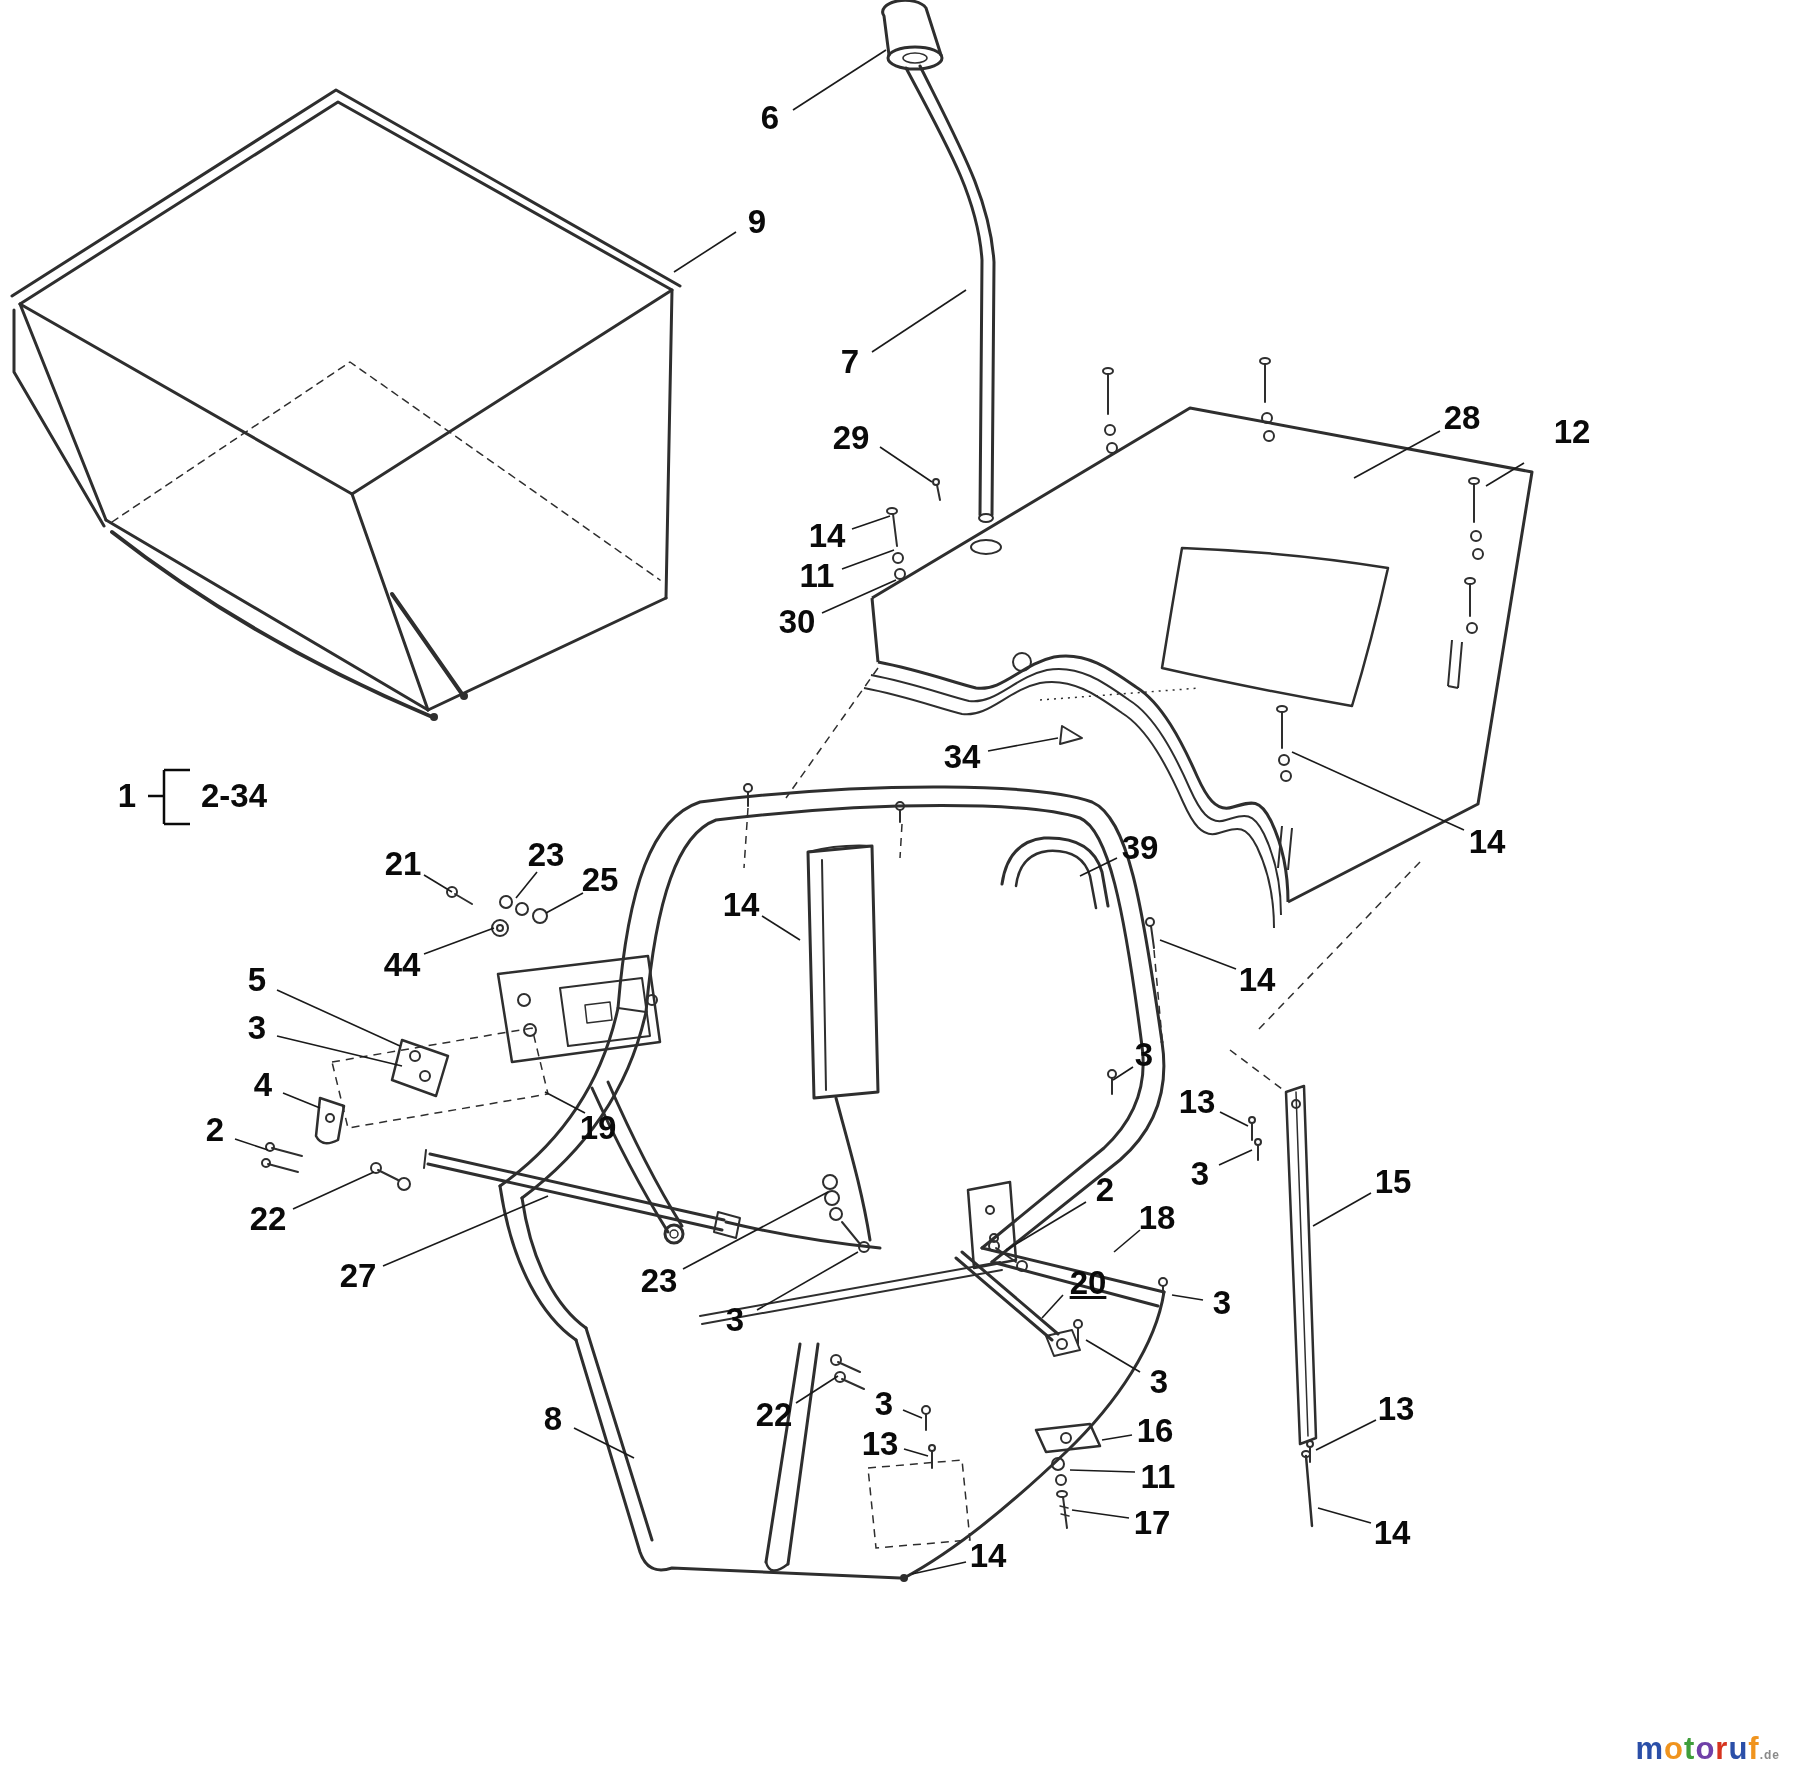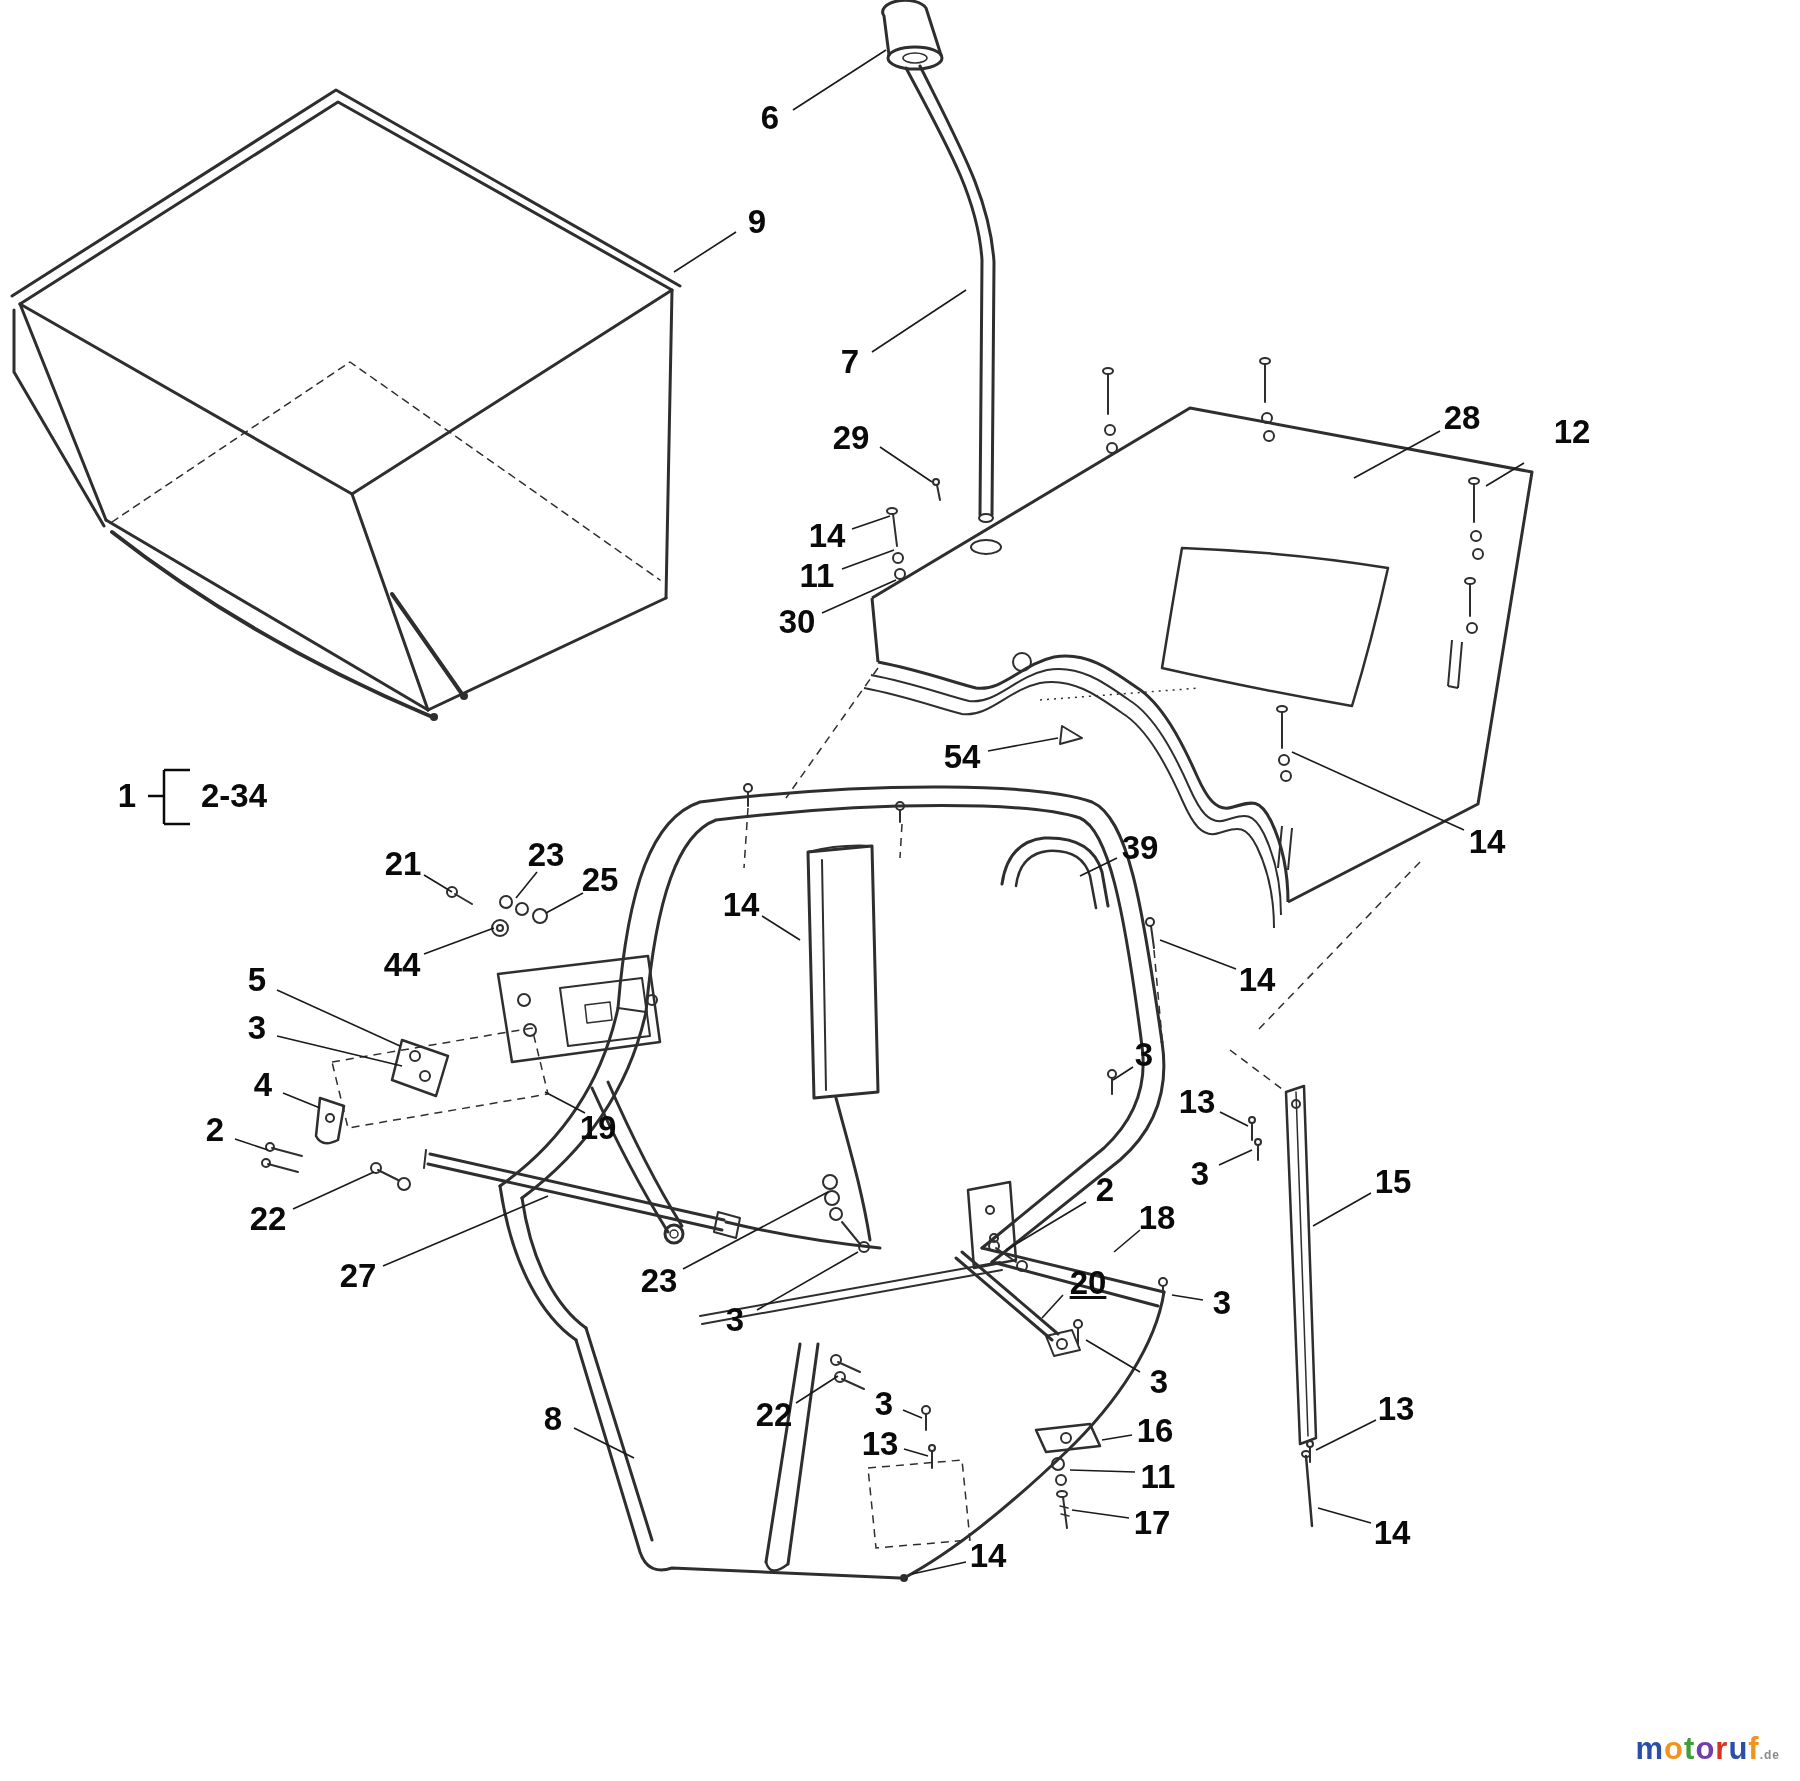--- a/index.html
+++ b/index.html
@@ -310,21 +310,21 @@
   <div id="label-layer">
       <div class="callout" style="left: 770px; top: 118px;">6</div>
       <div class="callout" style="left: 757px; top: 222px;">9</div>
       <div class="callout" style="left: 850px; top: 362px;">7</div>
       <div class="callout" style="left: 851px; top: 438px;">29</div>
       <div class="callout" style="left: 1462px; top: 418px;">28</div>
       <div class="callout" style="left: 1545px; top: 432px; margin-left: 27px;">12</div>
       <div class="callout" style="left: 827px; top: 536px;">14</div>
       <div class="callout" style="left: 817px; top: 576px;">11</div>
       <div class="callout" style="left: 797px; top: 622px;">30</div>
-      <div class="callout" style="left: 962px; top: 757px;">54</div>
+      <div class="callout" style="left: 962px; top: 757px;">34</div>
       <div class="callout" style="left: 127px; top: 796px;">1</div>
       <div class="callout" style="left: 234px; top: 796px;">2-34</div>
       <div class="callout" style="left: 403px; top: 864px;">21</div>
       <div class="callout" style="left: 546px; top: 855px;">23</div>
       <div class="callout" style="left: 600px; top: 880px;">25</div>
       <div class="callout" style="left: 1140px; top: 848px;">39</div>
       <div class="callout" style="left: 741px; top: 905px;">14</div>
       <div class="callout" style="left: 402px; top: 965px;">44</div>
       <div class="callout" style="left: 1257px; top: 980px;">14</div>
       <div class="callout" style="left: 1487px; top: 842px;">14</div>

